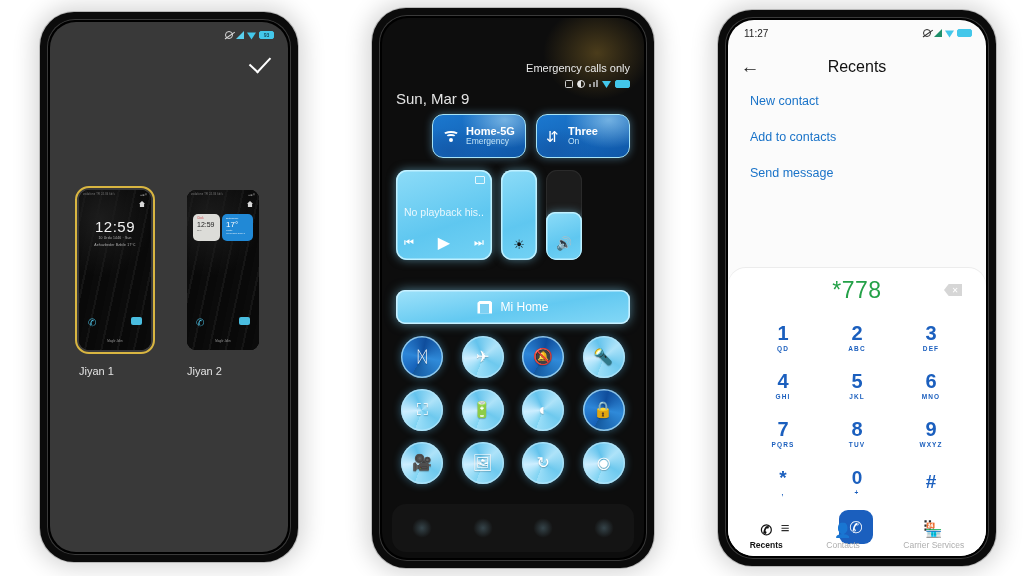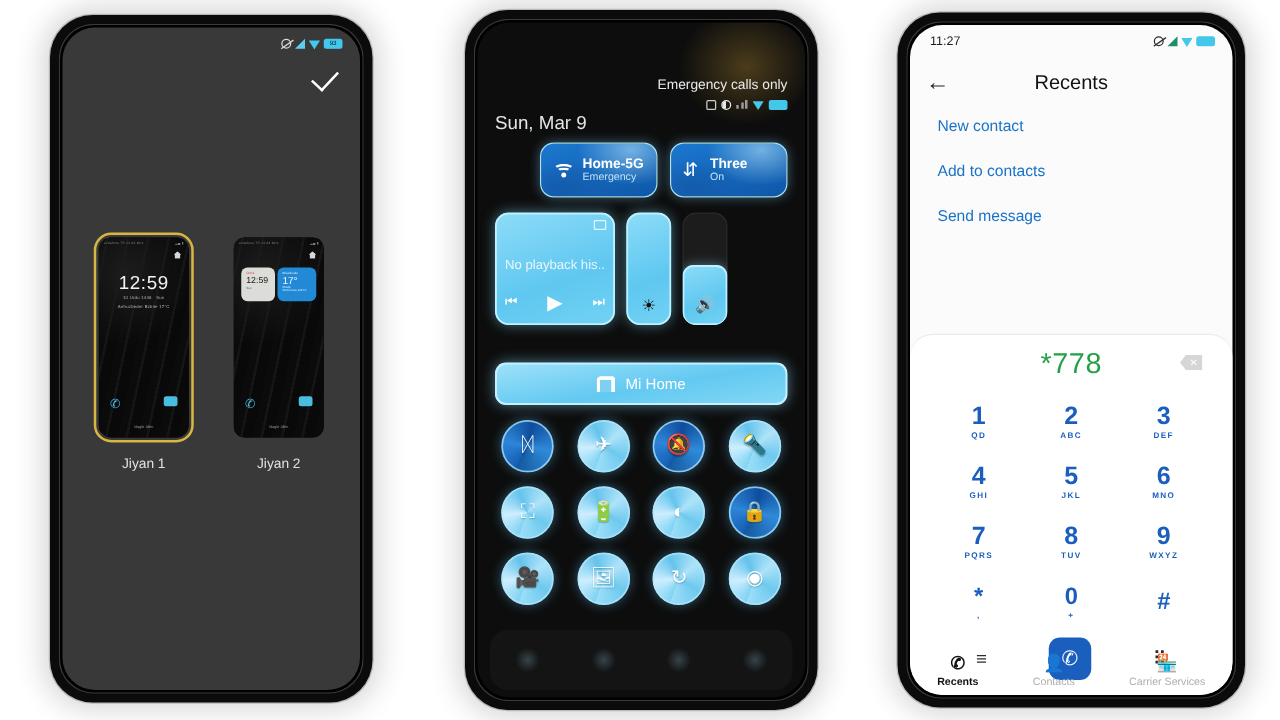--- a/index.html
+++ b/index.html
@@ -37,21 +37,21 @@
   #p1screen { background:#393939; }
   #p1screen .statusbar { color:#dcdcdc; justify-content:flex-end; }
   .p1-check { position:absolute; right:18px; top:34px; width:20px;height:12px; z-index:6;
     border-left:2.6px solid #fff; border-bottom:2.6px solid #fff;
     transform:rotate(-47deg); }
   .p1-prompt { position:absolute; top:108px; left:0; right:0; text-align:center;
     color:#e6e6e6; font-size:13.5px; letter-spacing:.2px; }
 
   .thumbs { position:absolute; top:168px; left:0; right:0; display:flex;
     justify-content:center; gap:36px; }
-  .thumb-wrap { display:flex; flex-direction:column; align-items:center; }
+  .thumb-wrap { display:flex; flex-direction:column; align-items:flex-start; }
   .thumb { width:72px; height:160px; border-radius:9px; position:relative;
     background:#080808; overflow:hidden; }
   .thumb.sel { outline:2px solid #d9b641; outline-offset:2px; border-radius:10px; }
   .thumb .wall { position:absolute; inset:0;
     background:
       radial-gradient(120% 60% at 30% 18%, #1c1c1c 0%, rgba(0,0,0,0) 60%),
       repeating-linear-gradient(102deg, #0b0b0b 0 6px, #151515 6px 8px, #090909 8px 16px),
       #050505; }
   .thumb .tsb { position:absolute; top:3px; left:4px; right:4px; display:flex;
     justify-content:space-between; font-size:2.6px; color:#7e7e7e; letter-spacing:.2px; }

